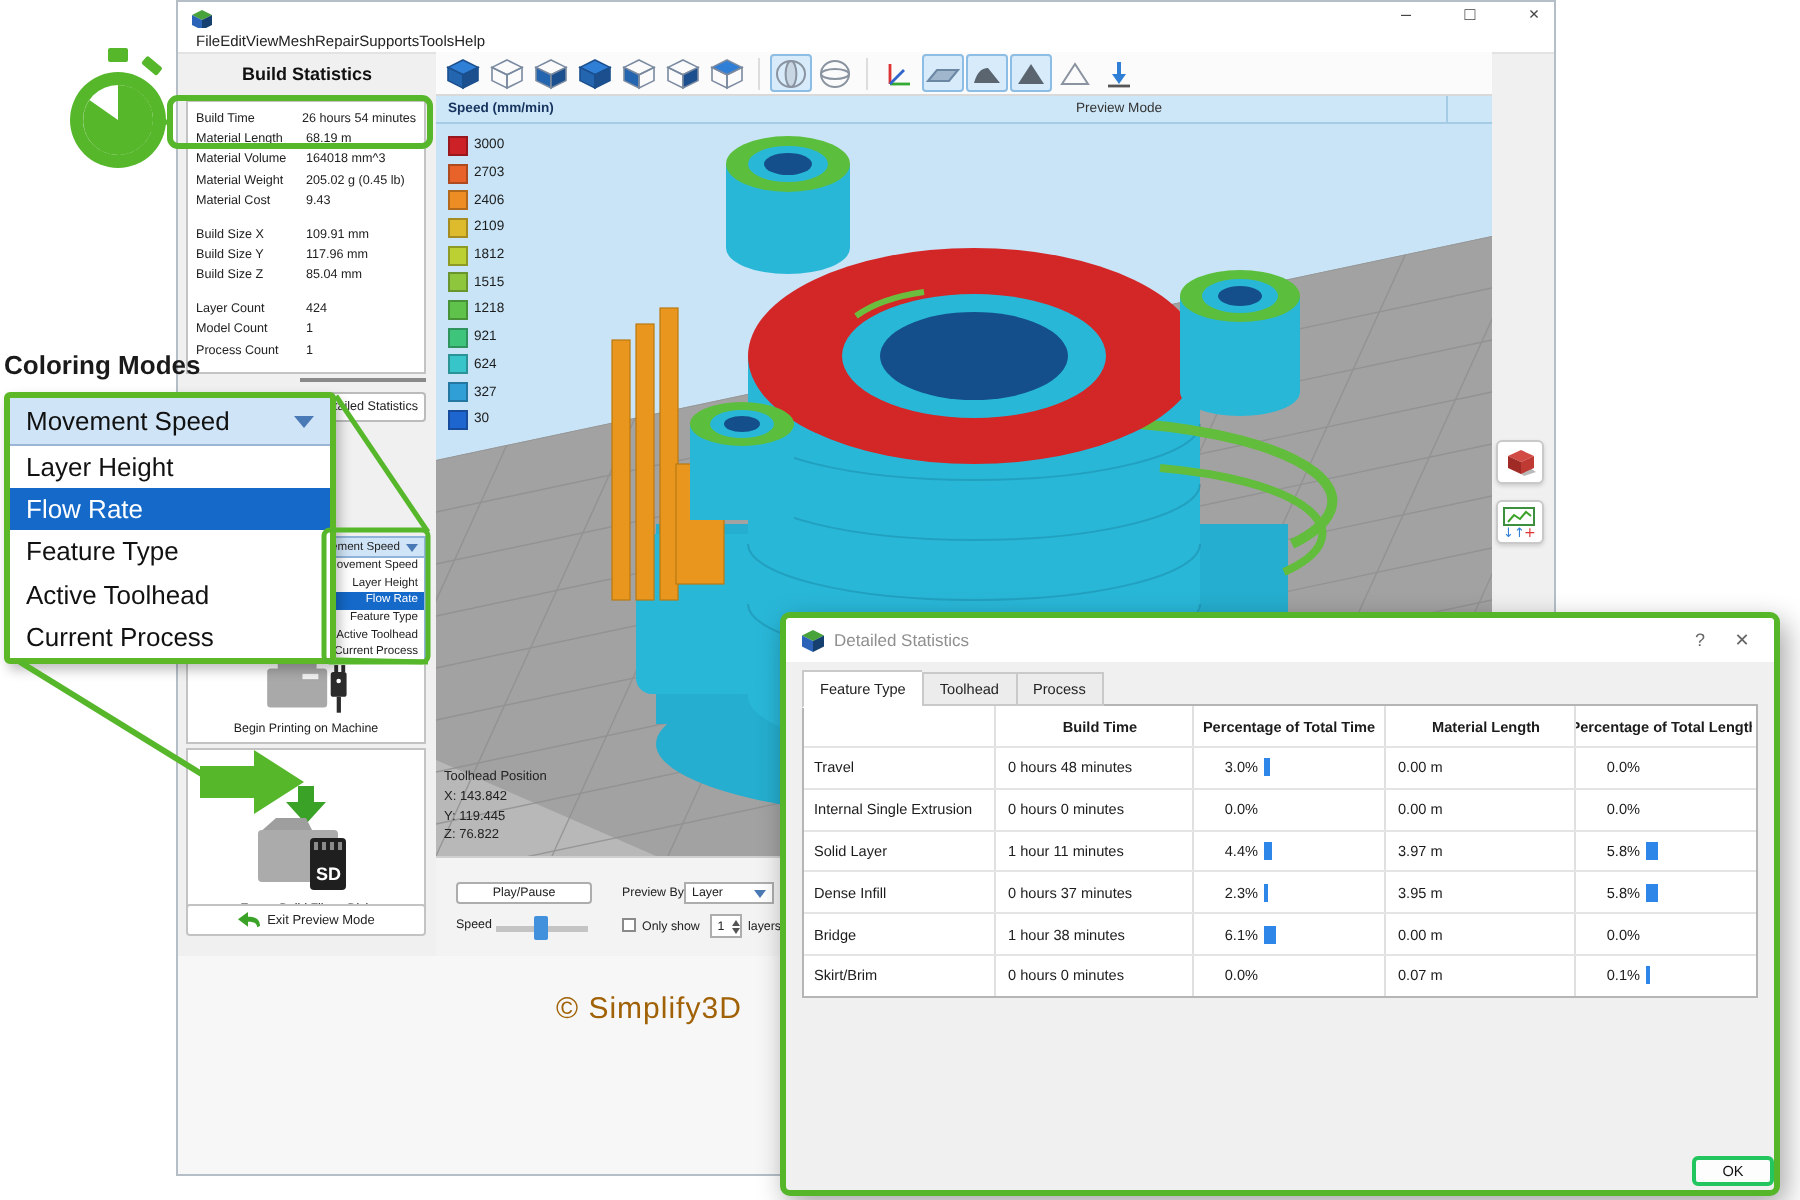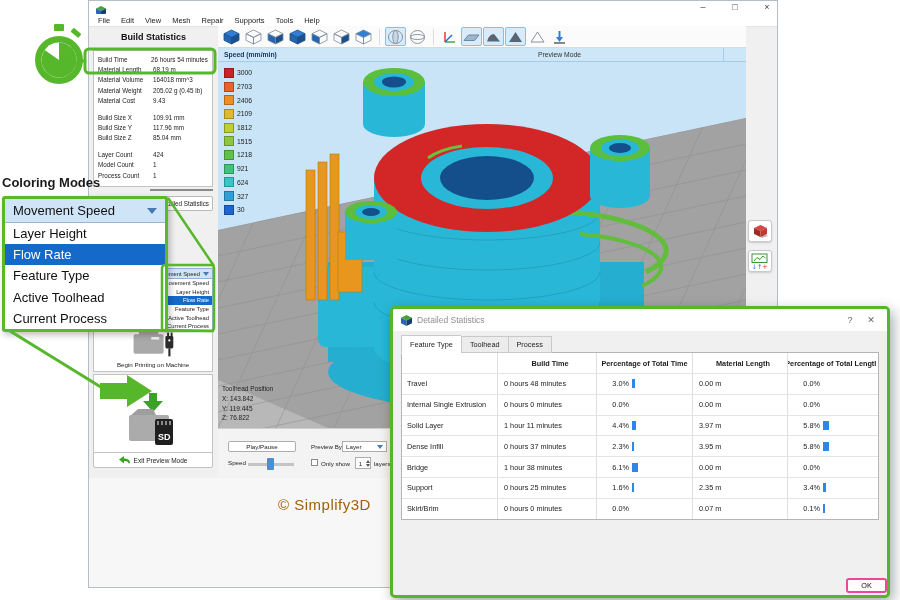--- a/index.html
+++ b/index.html
@@ -7,21 +7,21 @@
         font-family:"Liberation Sans",sans-serif;color:#222}
 
   
   .window{position:absolute;left:88px;top:0;width:690px;height:588px;background:#f0f0f0;
           border:1px solid #b5bec7;box-sizing:border-box}
   .titlebar{position:absolute;left:89px;top:1px;width:688px;height:13px;background:#fff}
   .appicon{position:absolute;left:96px;top:2px}
   .wc{position:absolute;top:1px;width:18px;height:12px;text-align:center;font-size:9px;
       line-height:12px;color:#444}
   .menubar{position:absolute;left:89px;top:14px;width:688px;height:13px;background:#fff;
-           border-bottom:1px solid #e3e3e3;display:flex;align-items:center;gap:11px;
+           border-bottom:1px solid #e3e3e3;display:flex;align-items:center;
            padding-left:9px;font-size:7.5px;color:#222;box-sizing:border-box}
   .menu-item{cursor:default}
 
   
   .bs-title{position:absolute;left:92px;top:32px;width:123px;text-align:center;
             font-size:9px;font-weight:bold;color:#111}
   .stats-box{position:absolute;left:93px;top:50px;width:120px;height:137px;background:#fff;
              border:1px solid #c3c3c3;box-sizing:border-box;padding:3px 4px;font-size:6.3px;color:#222;overflow:hidden}
   .stats-group{margin-bottom:6px}
   .stats-row{display:flex;height:10.4px;align-items:center}
@@ -127,21 +127,21 @@
       font-size:7.3px;color:#1c1c1c;overflow:hidden;white-space:nowrap}
   .tc.first{border-left:none}
   .tc.center{justify-content:center}
   .c1{width:95px;padding-left:5px}
   .c2{width:99px;padding-left:6px}
   .c3{width:96px}
   .c4{width:95px;padding-left:6px}
   .c5{width:89px}
   .pct-num{width:32px;text-align:right;margin-right:3px;flex:none}
   .pct-bar{height:9px;background:#2e86e9;flex:none}
-  .dlg-ok{position:absolute;left:453px;top:269px;width:41px;height:15px;background:#fdfdfd;border:2px solid #ec4899;
+  .dlg-ok{position:absolute;left:453px;top:269px;width:41px;height:15px;background:#fdfdfd;border:2px solid #22c55e;
           border-radius:3px;font-size:7.3px;display:flex;align-items:center;justify-content:center;color:#111;box-sizing:border-box}
 </style>
 </head>
 <body>
 
 <div class="page">
 
   <div class="window"></div>
   <div class="titlebar"></div>
   <div class="appicon">
@@ -674,33 +674,20 @@
           <div class="tc c3">
             <div class="pct-num">6.1%</div>
             <div class="pct-bar" style="width: 5.795px;"></div>
           </div>
           <div class="tc c4">0.00 m</div>
           <div class="tc c5">
             <div class="pct-num">0.0%</div>
           </div>
         </div>
         <div class="trow">
-          <div class="tc c1 first">Support</div>
-          <div class="tc c2">0 hours 25 minutes</div>
-          <div class="tc c3">
-            <div class="pct-num">1.6%</div>
-            <div class="pct-bar" style="width: 2px;"></div>
-          </div>
-          <div class="tc c4">2.35 m</div>
-          <div class="tc c5">
-            <div class="pct-num">3.4%</div>
-            <div class="pct-bar" style="width: 3.23px;"></div>
-          </div>
-        </div>
-        <div class="trow">
           <div class="tc c1 first">Skirt/Brim</div>
           <div class="tc c2">0 hours 0 minutes</div>
           <div class="tc c3">
             <div class="pct-num">0.0%</div>
           </div>
           <div class="tc c4">0.07 m</div>
           <div class="tc c5">
             <div class="pct-num">0.1%</div>
             <div class="pct-bar" style="width: 2px;"></div>
           </div>

